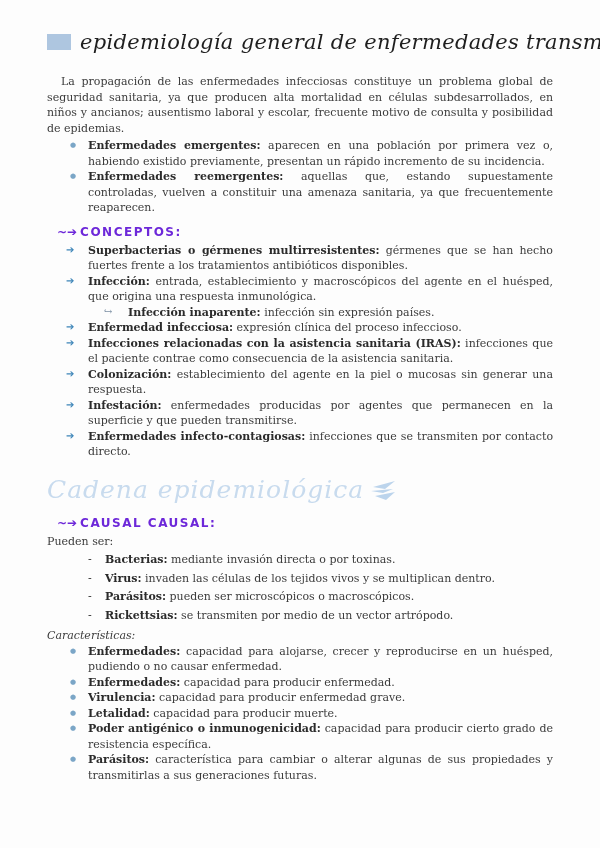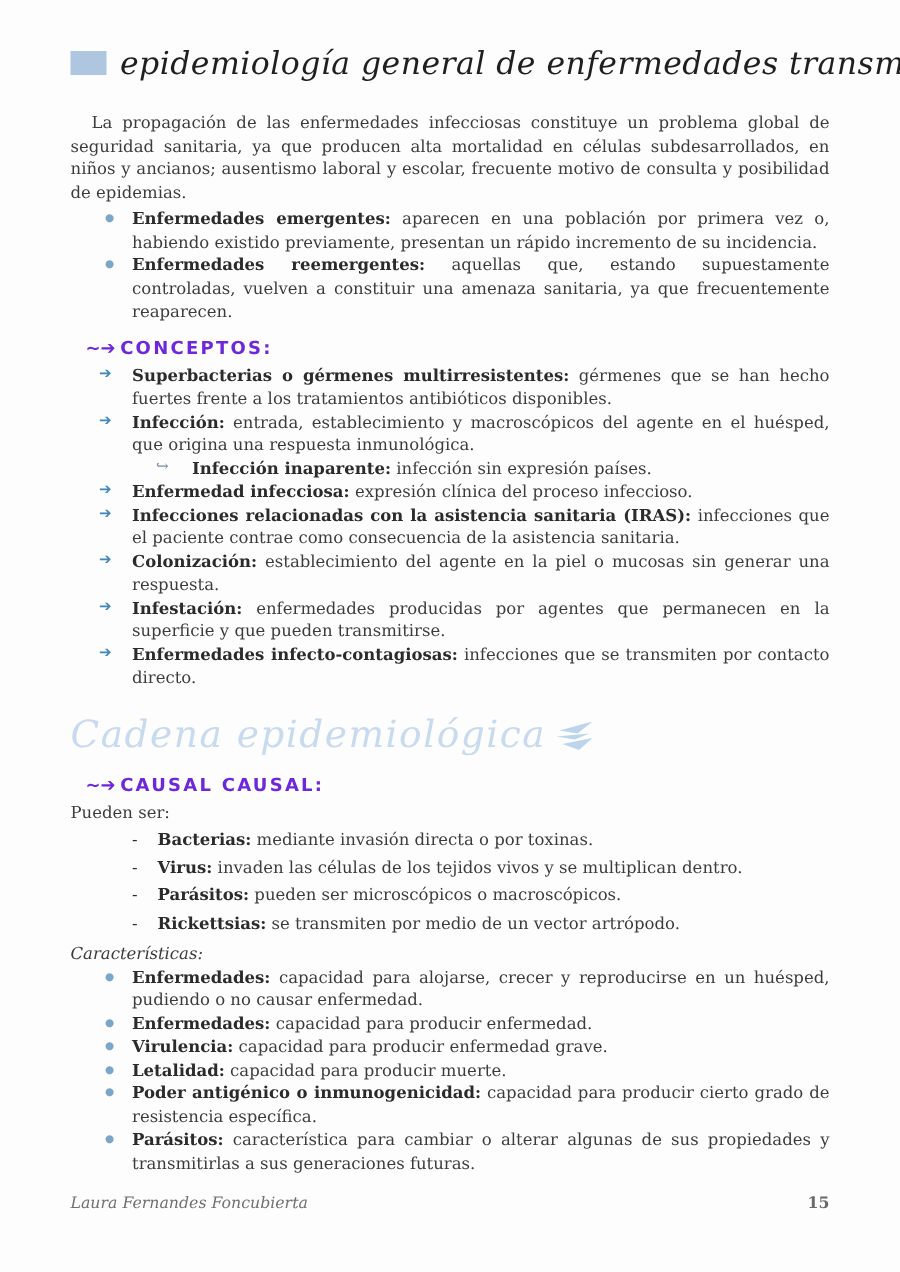--- a/index.html
+++ b/index.html
@@ -174,18 +174,14 @@
     <li class="dot-li">
       <span class="marker dot">●</span>
       <span class="term">Poder antigénico o inmunogenicidad:</span><span> capacidad para producir cierto grado de resistencia específica.</span>
     </li>
     <li class="dot-li">
       <span class="marker dot">●</span>
       <span class="term">Parásitos:</span><span> característica para cambiar o alterar algunas de sus propiedades y transmitirlas a sus generaciones futuras.</span>
     </li>
   </ul>
 
-  <div class="footer">
-    <span class="author">Laura Fernandes Foncubierta</span>
-    <span class="pagenum">15</span>
-  </div>
 
 </div>
 
 </body></html>

